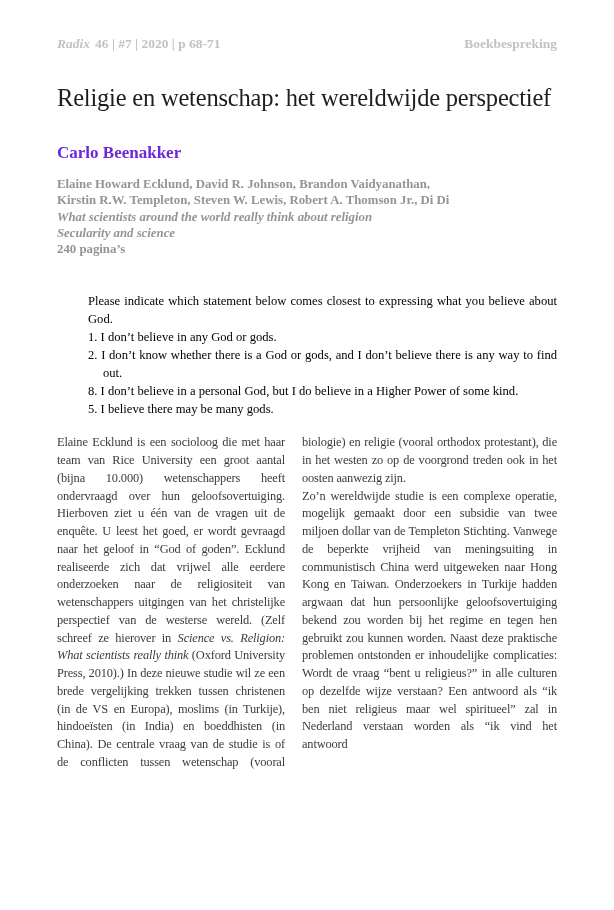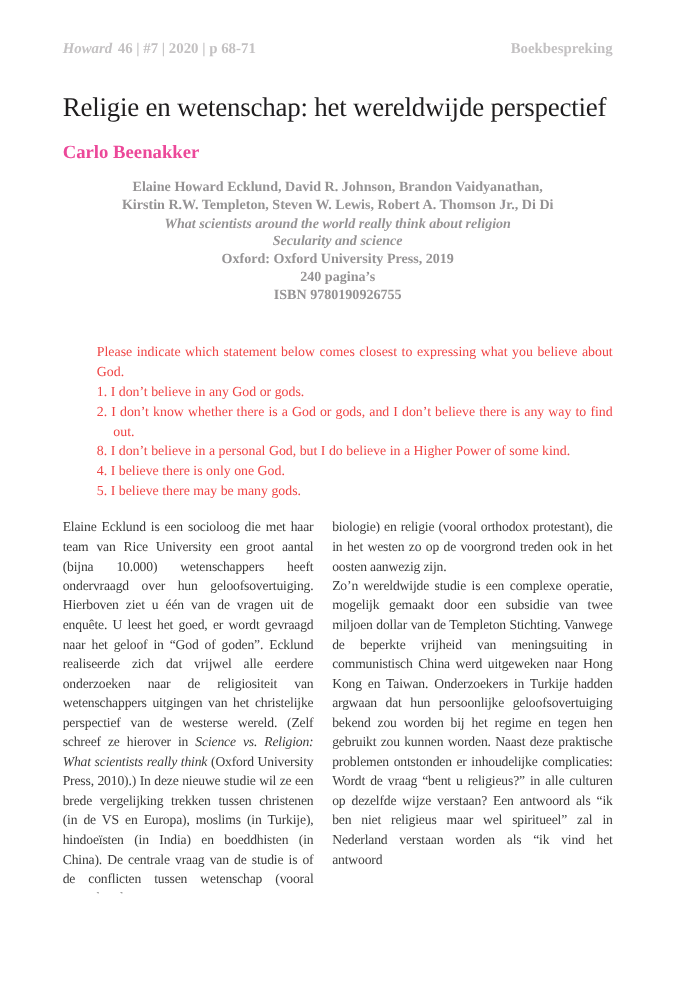--- a/index.html
+++ b/index.html
@@ -25,34 +25,34 @@
   .jheader .meta { margin-left: 5px; }
   
   h1.title {
     margin: 31px 0 0 0;
     width: 500px;
     font-size: 24.5px; line-height: 31px; font-weight: normal;
     color: #1f1d1e; letter-spacing: -0.2px;
   }
   
   .author {
-    margin-top: 16px;
-    font-size: 17px; font-weight: bold; color: #ec4899; line-height: 20px;
+    margin-top: 30px;
+    font-size: 17px; font-weight: bold; color: #6d28d9; line-height: 20px;
   }
   
   .book {
     margin-top: 13px;
-    font-size: 12.8px; line-height: 16.3px; font-weight: bold; color: #959394; text-align: center;
+    font-size: 12.8px; line-height: 16.3px; font-weight: bold; color: #959394;
   }
   .book .it { font-style: italic; }
   
   .quote {
     margin: 35px 0 0 31px;
     width: 469px;
-    font-size: 12.6px; line-height: 18px; color: #ef4444;
+    font-size: 12.6px; line-height: 18px; color: #000000;
     text-align: justify;
   }
   .quote .opt { padding-left: 15px; text-indent: -15px; }
   
   .columns {
     display: flex;
     margin-top: 16px;
     height: 341px;
     overflow: hidden;
     color: #3b3b3b;
@@ -64,45 +64,42 @@
   .columns p.jlast { text-align-last: justify; }
   .columns .it { font-style: italic; }
 </style>
 </head>
 <body>
 
 <div class="page">
 
   <div class="jheader">
     <div>
-      <span class="journal">Howard</span><span class="meta">46 | #7 | 2020 | p 68-71</span>
+      <span class="journal">Radix</span><span class="meta">46 | #7 | 2020 | p 68-71</span>
     </div>
     <div>Boekbespreking</div>
   </div>
 
   <h1 class="title">Religie en wetenschap: het wereldwijde perspectief</h1>
 
   <div class="author">Carlo Beenakker</div>
 
   <div class="book">
     <div>Elaine Howard Ecklund, David R. Johnson, Brandon Vaidyanathan,</div>
     <div>Kirstin R.W. Templeton, Steven W. Lewis, Robert A. Thomson Jr., Di Di</div>
     <div class="it">What scientists around the world really think about religion</div>
     <div class="it">Secularity and science</div>
-    <div>Oxford: Oxford University Press, 2019</div>
     <div>240 pagina’s</div>
-    <div>ISBN 9780190926755</div>
   </div>
 
   <div class="quote">
     <div>Please indicate which statement below comes closest to expressing what you believe about God.</div>
     <div class="opt">1. I don’t believe in any God or gods.</div>
     <div class="opt">2. I don’t know whether there is a God or gods, and I don’t believe there is any way to find out.</div>
     <div class="opt">8. I don’t believe in a personal God, but I do believe in a Higher Power of some kind.</div>
-    <div class="opt">4. I believe there is only one God.</div>
     <div class="opt">5. I believe there may be many gods.</div>
   </div>
 
   <div class="columns">
     <div class="col-left">
       <p class="jlast"><span>Elaine Ecklund is een socioloog die met haar team van Rice University een groot aantal (bijna 10.000) wetenschappers heeft ondervraagd over hun geloofsovertuiging. Hierboven ziet u één van de vragen uit de enquête. U leest het goed, er wordt gevraagd naar het geloof in “God of goden”. Ecklund realiseerde zich dat vrijwel alle eerdere onderzoeken naar de religiositeit van wetenschappers uitgingen van het christelijke perspectief van de westerse wereld. (Zelf schreef ze hierover in </span><span class="it">Science vs. Religion: What scientists really think</span><span> (Oxford University Press, 2010).) In deze nieuwe studie wil ze een brede vergelijking trekken tussen christenen (in de VS en Europa), moslims (in Turkije), hindoeïsten (in India) en boeddhisten (in China). De centrale vraag van de studie is of de conflicten tussen wetenschap (vooral natuurkunde en</span></p>
     </div>
     <div class="col-right">
       <p>biologie) en religie (vooral orthodox protestant), die in het westen zo op de voorgrond treden ook in het oosten aanwezig zijn.</p>
       <p class="jlast">Zo’n wereldwijde studie is een complexe operatie, mogelijk gemaakt door een subsidie van twee miljoen dollar van de Templeton Stichting. Vanwege de beperkte vrijheid van meningsuiting in communistisch China werd uitgeweken naar Hong Kong en Taiwan. Onderzoekers in Turkije hadden argwaan dat hun persoonlijke geloofsovertuiging bekend zou worden bij het regime en tegen hen gebruikt zou kunnen worden. Naast deze praktische problemen ontstonden er inhoudelijke complicaties: Wordt de vraag “bent u religieus?” in alle culturen op dezelfde wijze verstaan? Een antwoord als “ik ben niet religieus maar wel spiritueel” zal in Nederland verstaan worden als “ik vind het antwoord</p>

